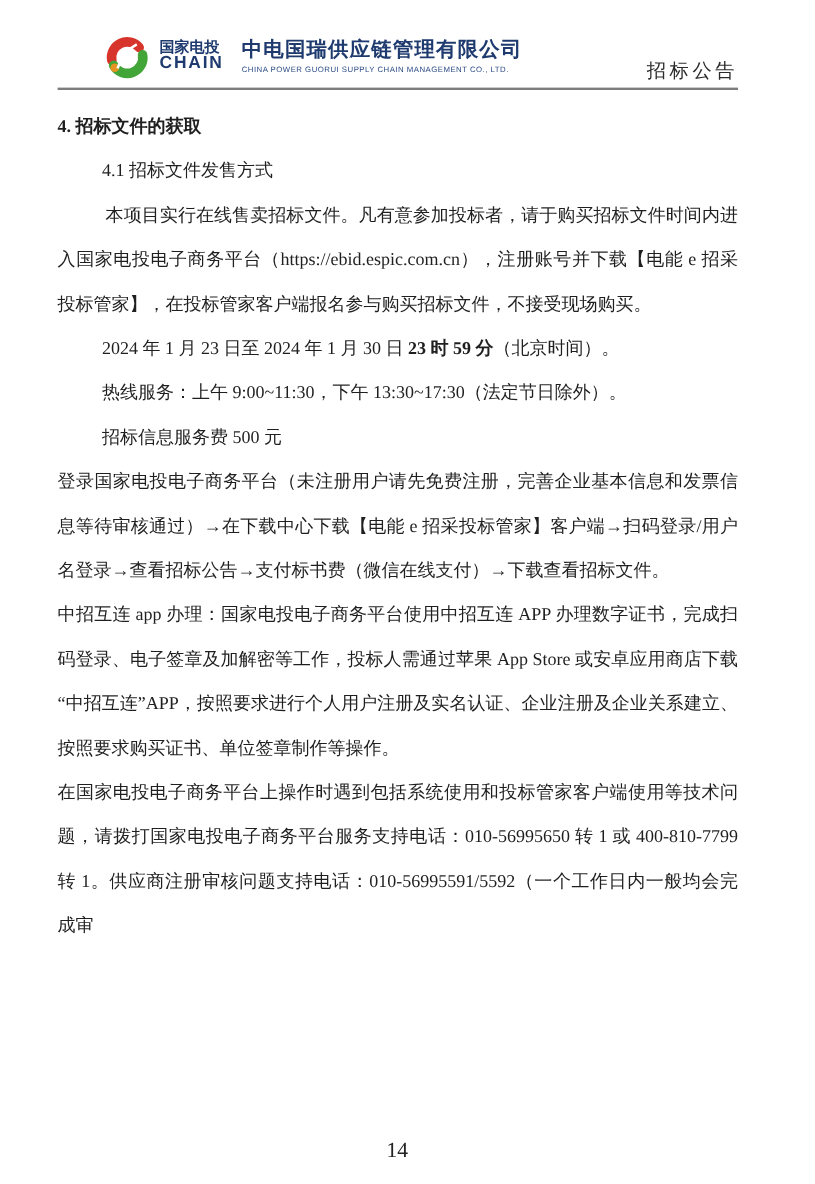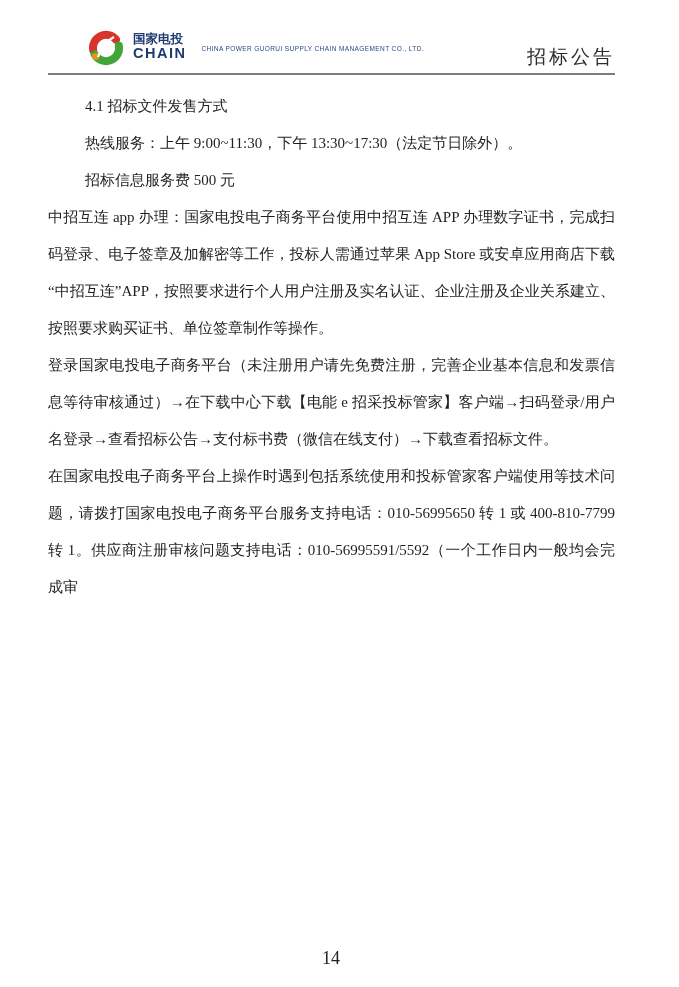--- a/index.html
+++ b/index.html
@@ -44,21 +44,21 @@
   .brand-en{font-size:14.5px;letter-spacing:1.5px;}
   .company-block{
     display:flex;flex-direction:column;justify-content:center;
     margin-left:8px;
     font-family:"Liberation Sans","DejaVu Sans",sans-serif;
     color:#1e3a6e;
   }
   .company-cn{font-size:17px;font-weight:bold;letter-spacing:1px;line-height:1.2;}
   .company-en{font-size:6.5px;letter-spacing:0.4px;margin-top:2px;color:#2a4a85;}
   .doc-type{
-    font-size:19px;
+    font-size:16px;
     letter-spacing:3px;
     color:#2b2b2b;
     margin-bottom:3px;
     white-space:nowrap;
   }
   
   .doc-body{
     position:absolute;
     top:88px;left:48px;right:47px;
     font-size:15px;
@@ -90,30 +90,34 @@
         <path d="M 30.0 12.6 A 13 13 0 0 0 7.2 23.3" fill="none" stroke="#d7352b" stroke-width="8" stroke-linecap="round"></path>
         <path d="M 8.7 27.5 A 13 13 0 0 0 32.8 18.7" fill="none" stroke="#41a538" stroke-width="8" stroke-linecap="round"></path>
         <circle cx="9.6" cy="29.5" r="3.6" fill="#e5941f"></circle>
         <path d="M 28 10 Q 16 16 12 30" fill="none" stroke="#ffffff" stroke-width="2.2"></path>
       </svg>
       <div class="brand-text">
         <span class="brand-cn">国家电投</span>
         <span class="brand-en">CHAIN</span>
       </div>
       <div class="company-block">
+        <span class="company-cn">中电国瑞供应链管理有限公司</span>
         <span class="company-en">CHINA POWER GUORUI SUPPLY CHAIN MANAGEMENT CO., LTD.</span>
       </div>
     </div>
     <div class="doc-type">招标公告</div>
   </div>
 
   <div class="doc-body">
+    <p class="bold">4. 招标文件的获取</p>
     <p class="ind">4.1 招标文件发售方式</p>
+    <p class="first-ind">本项目实行在线售卖招标文件。凡有意参加投标者，请于购买招标文件时间内进入国家电投电子商务平台（https://ebid.espic.com.cn），注册账号并下载【电能 e 招采投标管家】，在投标管家客户端报名参与购买招标文件，不接受现场购买。</p>
+    <p class="ind"><span>2024 年 1 月 23 日至 2024 年 1 月 30 日 </span><span class="bold">23 时 59 分</span><span>（北京时间）。</span></p>
     <p class="ind">热线服务：上午 9:00~11:30，下午 13:30~17:30（法定节日除外）。</p>
     <p class="ind">招标信息服务费 500 元</p>
+    <p>登录国家电投电子商务平台（未注册用户请先免费注册，完善企业基本信息和发票信息等待审核通过）→在下载中心下载【电能 e 招采投标管家】客户端→扫码登录/用户名登录→查看招标公告→支付标书费（微信在线支付）→下载查看招标文件。</p>
     <p>中招互连 app 办理：国家电投电子商务平台使用中招互连 APP 办理数字证书，完成扫码登录、电子签章及加解密等工作，投标人需通过苹果 App Store 或安卓应用商店下载“中招互连”APP，按照要求进行个人用户注册及实名认证、企业注册及企业关系建立、按照要求购买证书、单位签章制作等操作。</p>
-    <p>登录国家电投电子商务平台（未注册用户请先免费注册，完善企业基本信息和发票信息等待审核通过）→在下载中心下载【电能 e 招采投标管家】客户端→扫码登录/用户名登录→查看招标公告→支付标书费（微信在线支付）→下载查看招标文件。</p>
     <p>在国家电投电子商务平台上操作时遇到包括系统使用和投标管家客户端使用等技术问题，请拨打国家电投电子商务平台服务支持电话：010-56995650 转 1 或 400-810-7799 转 1。供应商注册审核问题支持电话：010-56995591/5592（一个工作日内一般均会完成审</p>
   </div>
 
   <div class="footer">14</div>
 
 </div>
 
 </body></html>

